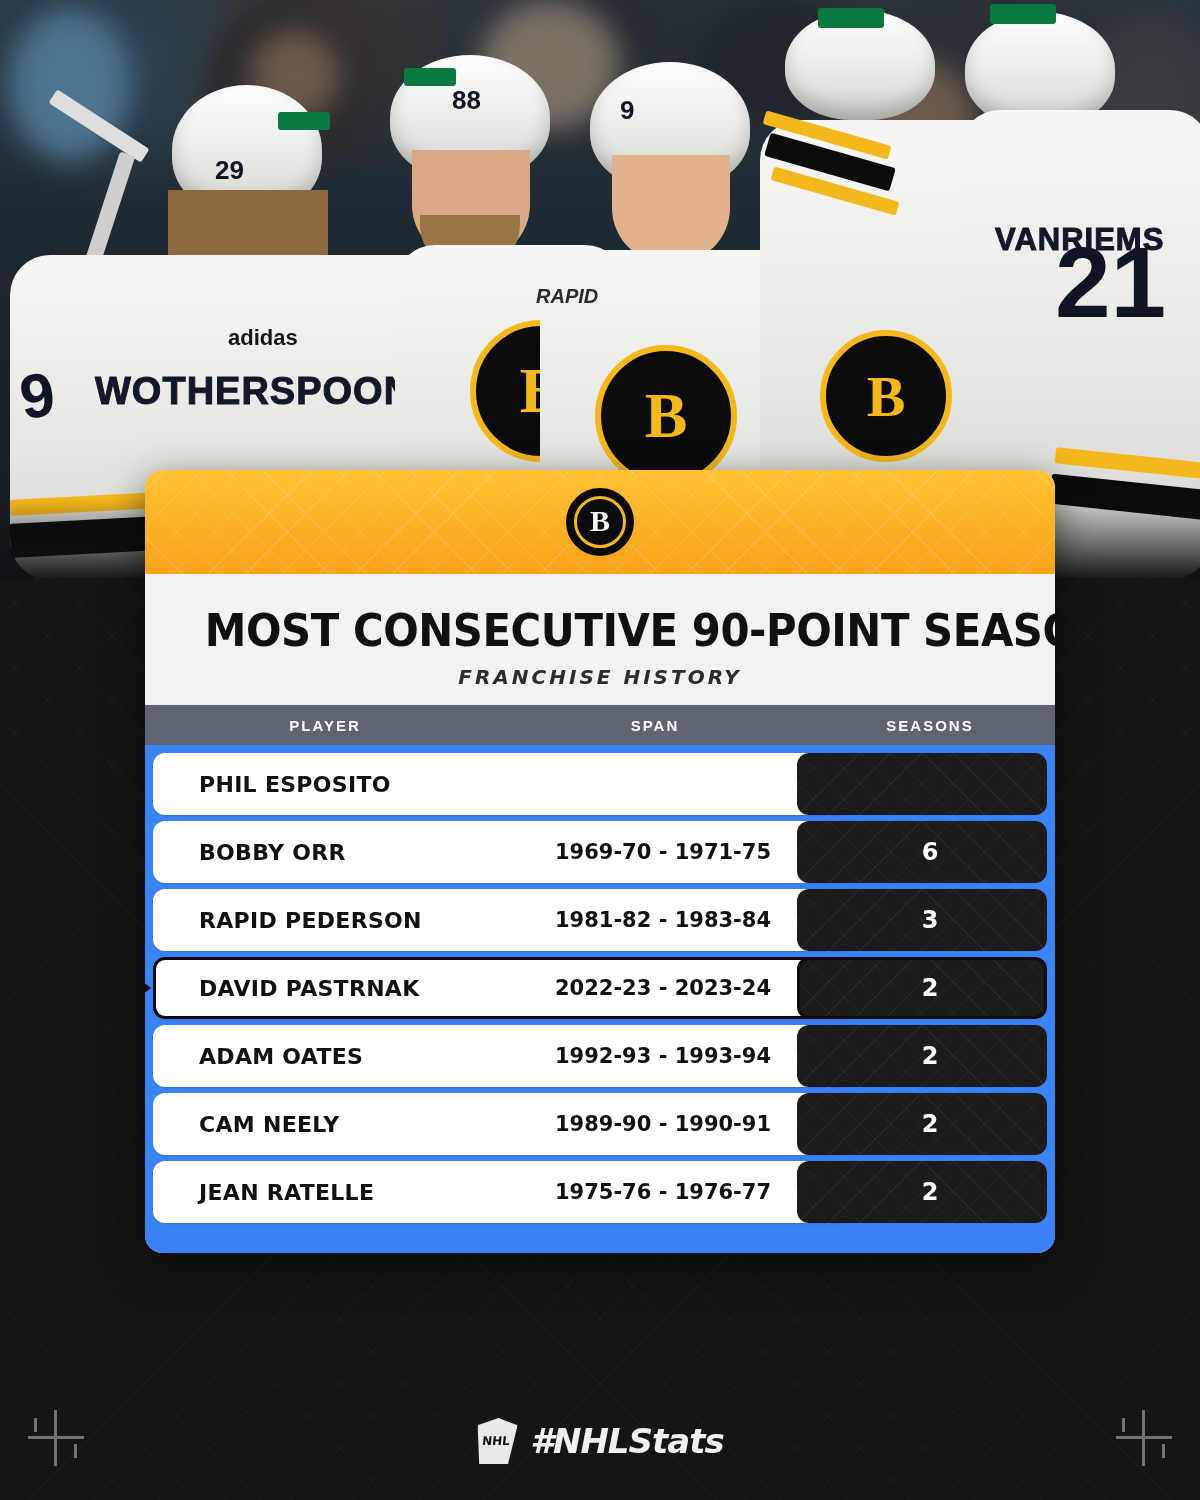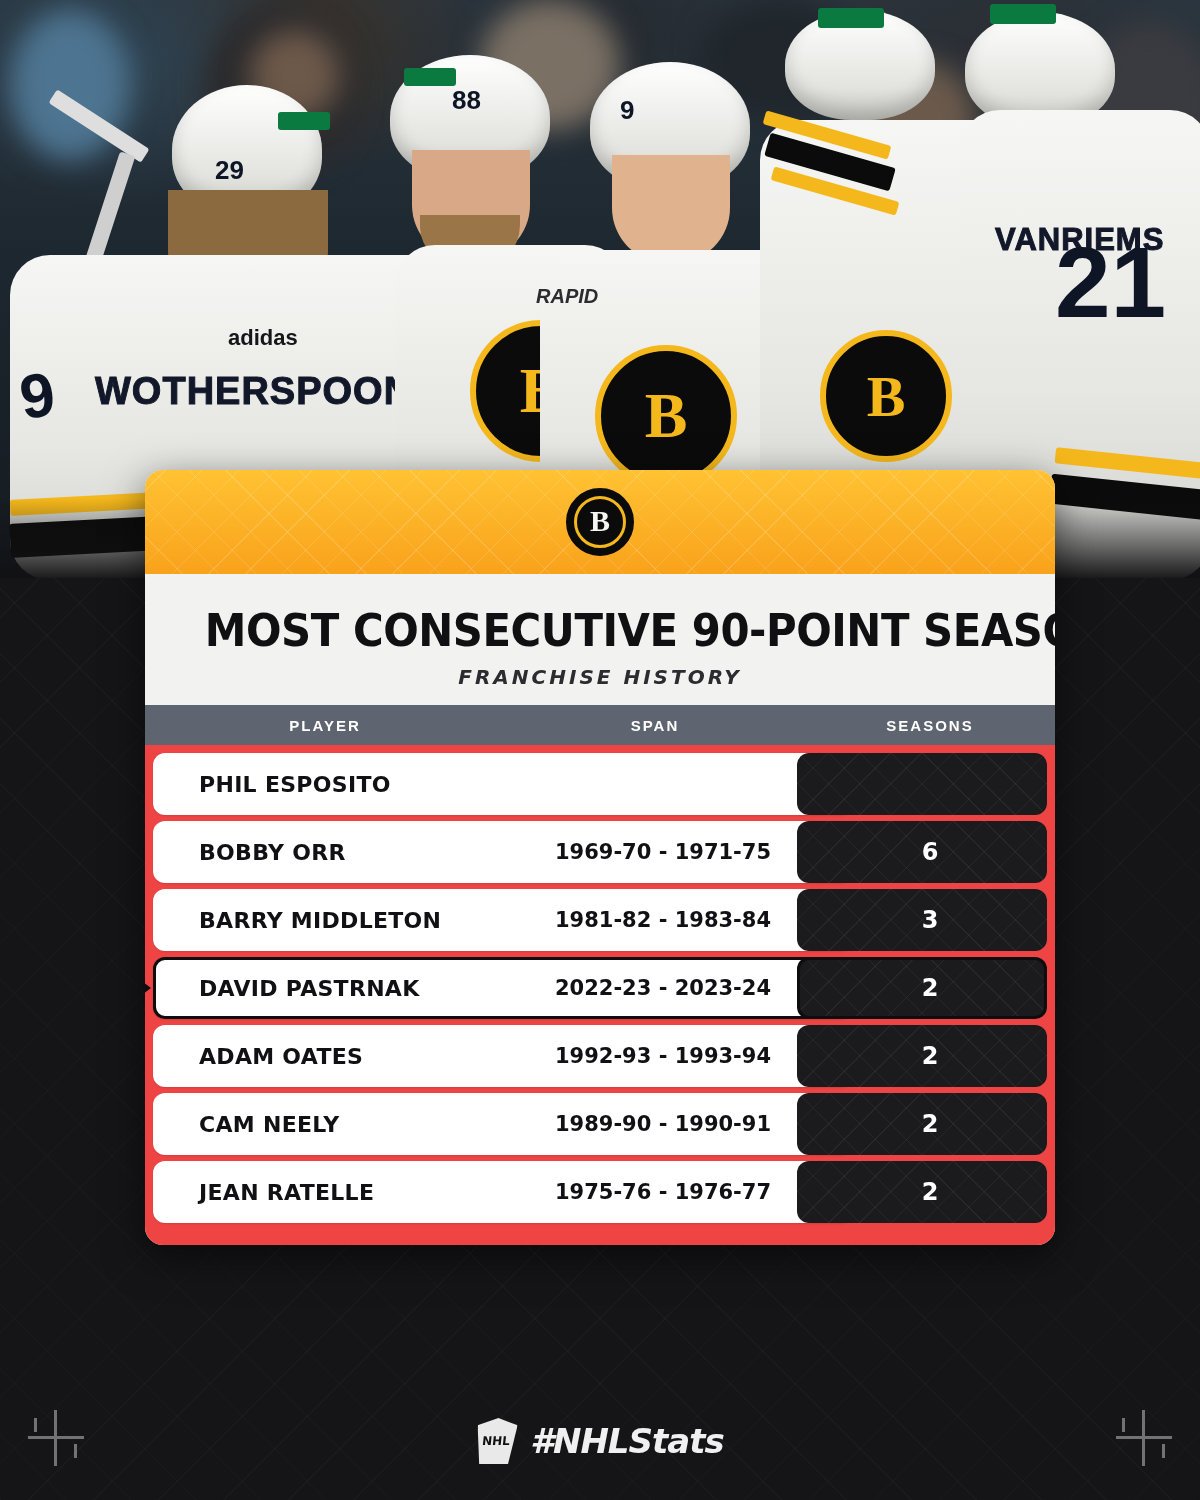--- a/index.html
+++ b/index.html
@@ -181,22 +181,22 @@
     height: 40px;
     font-size: 15px;
     letter-spacing: 2px;
     font-weight: 700;
   }
   .col-player { width: 360px; text-align: center; }
   .col-span   { width: 300px; text-align: center; }
   .col-seasons{ flex: 1;      text-align: center; }
 
   .rows {
-    padding: 8px 8px 16px 8px;
-    background: #ef4444;
+    padding: 8px 8px 24px 8px;
+    background: #3b82f6;
   }
   .row {
     position: relative;
     display: flex;
     align-items: center;
     height: 62px;
     margin-bottom: 6px;
   }
   .row-white {
     position: absolute;
@@ -408,21 +408,21 @@
         <div class="row-dark"></div>
         <div class="cell-player">BOBBY ORR</div>
         <div class="cell-span">1969-70 - 1971-75</div>
         <div class="cell-seasons">6</div>
       </div>
 
 
       <div class="row">
         <div class="row-white"></div>
         <div class="row-dark"></div>
-        <div class="cell-player">BARRY MIDDLETON</div>
+        <div class="cell-player">RAPID PEDERSON</div>
         <div class="cell-span">1981-82 - 1983-84</div>
         <div class="cell-seasons">3</div>
       </div>
 
       <div class="row highlight">
         <div class="marker"></div>
         <div class="row-white"></div>
         <div class="row-dark"></div>
         <div class="cell-player">DAVID PASTRNAK</div>
         <div class="cell-span">2022-23 - 2023-24</div>

